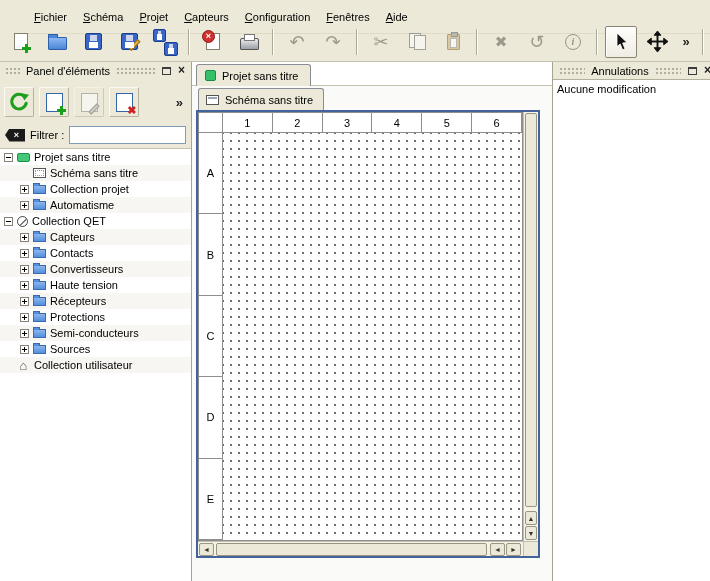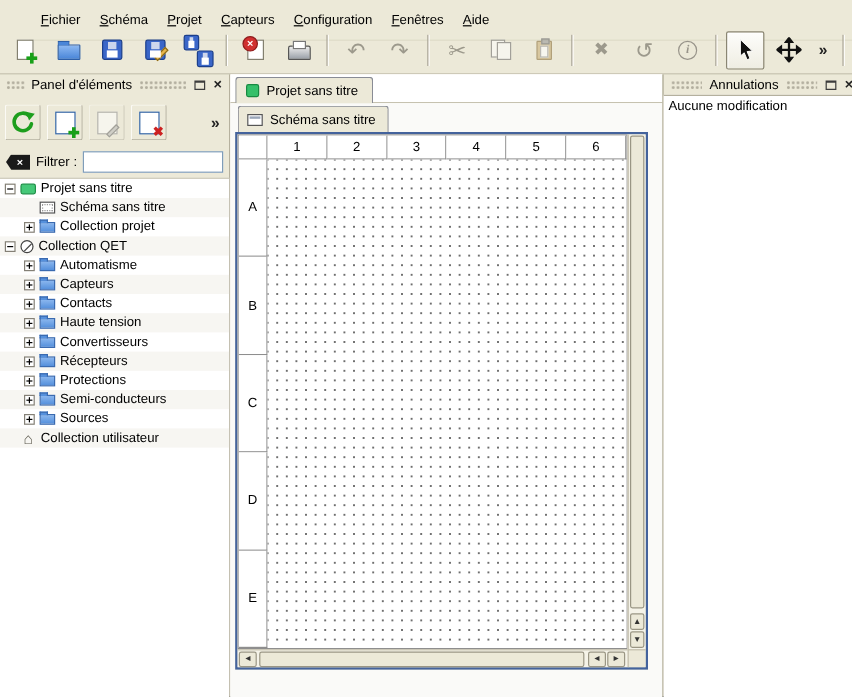--- a/index.html
+++ b/index.html
@@ -313,49 +313,49 @@
       <div class="trow d1">
         <span class="exp hid"></span>
         <span class="ti ti-schema"></span>
         <span class="tlabel">Schéma sans titre</span>
       </div>
       <div class="trow d1">
         <span class="exp plus"></span>
         <span class="ti ti-folder"></span>
         <span class="tlabel">Collection projet</span>
       </div>
+      <div class="trow d1">
+        <span class="exp plus"></span>
+        <span class="ti ti-folder"></span>
+        <span class="tlabel">Automatisme</span>
+      </div>
       <div class="trow d0">
         <span class="exp minus"></span>
         <span class="ti ti-qet"></span>
         <span class="tlabel">Collection QET</span>
       </div>
       <div class="trow d1">
         <span class="exp plus"></span>
         <span class="ti ti-folder"></span>
-        <span class="tlabel">Automatisme</span>
-      </div>
-      <div class="trow d1">
-        <span class="exp plus"></span>
-        <span class="ti ti-folder"></span>
         <span class="tlabel">Capteurs</span>
       </div>
       <div class="trow d1">
         <span class="exp plus"></span>
         <span class="ti ti-folder"></span>
         <span class="tlabel">Contacts</span>
       </div>
       <div class="trow d1">
         <span class="exp plus"></span>
         <span class="ti ti-folder"></span>
+        <span class="tlabel">Convertisseurs</span>
+      </div>
+      <div class="trow d1">
+        <span class="exp plus"></span>
+        <span class="ti ti-folder"></span>
         <span class="tlabel">Haute tension</span>
-      </div>
-      <div class="trow d1">
-        <span class="exp plus"></span>
-        <span class="ti ti-folder"></span>
-        <span class="tlabel">Convertisseurs</span>
       </div>
       <div class="trow d1">
         <span class="exp plus"></span>
         <span class="ti ti-folder"></span>
         <span class="tlabel">Récepteurs</span>
       </div>
       <div class="trow d1">
         <span class="exp plus"></span>
         <span class="ti ti-folder"></span>
         <span class="tlabel">Protections</span>

